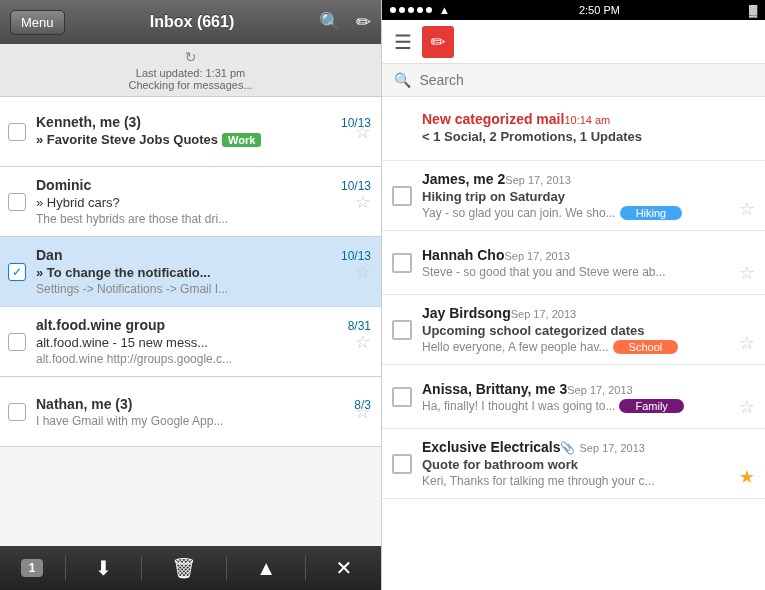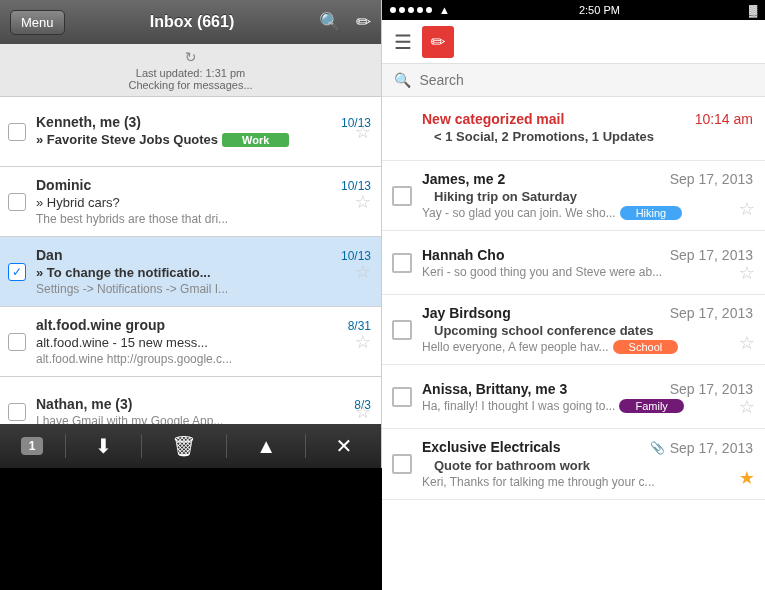--- a/index.html
+++ b/index.html
@@ -5,21 +5,21 @@
     * { box-sizing: border-box; margin: 0; padding: 0; }
     body { font-family: -apple-system, 'Helvetica Neue', Arial, sans-serif; width: 765px; height: 590px; overflow: hidden; display: flex; flex-direction: column; background: #000; }
     .status-dots { display: flex; gap: 3px; align-items: center; }
     .status-dot { width: 6px; height: 6px; border-radius: 50%; background: #fff; }
     .status-icons { display: flex; gap: 4px; align-items: center; font-size: 11px; }
 
     
     .app-container { display: flex; width: 765px; height: 590px; position: relative; }
 
     
-    .left-panel { width: 382px; height: 468px; background: #f0f0f0; display: flex; flex-direction: column; border-right: 1px solid #ccc; }
+    .left-panel { width: 382px; height: 590px; background: #f0f0f0; display: flex; flex-direction: column; border-right: 1px solid #ccc; }
 
     .left-header {
       background: linear-gradient(to bottom, #6b6b6b, #4a4a4a);
       height: 44px;
       display: flex;
       align-items: center;
       padding: 0 10px;
       color: #fff;
     }
     .left-header .menu-btn {
@@ -87,21 +87,21 @@
     }
     .email-item .email-header { display: flex; justify-content: space-between; align-items: baseline; margin-bottom: 2px; }
     .email-item .sender { font-size: 14px; font-weight: bold; color: #333; }
     .email-item .date { font-size: 12px; color: #0369a1; }
     .email-item .subject { font-size: 13px; color: #333; display: flex; align-items: center; gap: 4px; margin-bottom: 2px; }
     .email-item .preview { font-size: 12px; color: #888; white-space: nowrap; overflow: hidden; text-overflow: ellipsis; max-width: 280px; }
     .email-item .bold-subject { font-weight: bold; }
 
     .tag {
       display: inline-block;
-      padding: 1px 20px;
+      padding: 1px 6px;
       border-radius: 3px;
       font-size: 11px;
       color: #fff;
       font-weight: bold;
     }
     .tag-work { background: #4CAF50; }
 
     
     .left-toolbar {
       background: linear-gradient(to bottom, #3a3a3a, #222);
@@ -202,25 +202,25 @@
       background: #fff;
     }
     .gmail-item .g-star {
       position: absolute;
       right: 10px;
       bottom: 10px;
       font-size: 18px;
       color: #ccc;
     }
     .gmail-item .g-star.starred { color: #F9A825; }
-    .gmail-item .g-header { display: flex; justify-content: space-between; align-items: baseline; margin-bottom: 2px; }
+    .gmail-item .g-header { display: flex; align-items: baseline; margin-bottom: 2px; }
     .gmail-item .g-sender { font-size: 14px; font-weight: bold; color: #222; }
-    .gmail-item .g-date { font-size: 14px; color: #888; }
+    .gmail-item .g-date { font-size: 11px; color: #888; }
     .gmail-item .g-date.today { color: #D32F2F; }
-    .gmail-item .g-subject { font-size: 13px; color: #444; font-weight: 600; margin-bottom: 2px; margin-left: 12px; }
+    .gmail-item .g-subject { font-size: 13px; color: #444; font-weight: 600; margin-bottom: 2px; }
     .gmail-item .g-preview { font-size: 12px; color: #888; white-space: nowrap; overflow: hidden; text-overflow: ellipsis; max-width: 290px; display: flex; align-items: center; gap: 4px; }
 
     .gmail-tag {
       display: inline-block;
       padding: 1px 16px;
       border-radius: 10px;
       font-size: 11px;
       color: #fff;
       font-weight: 500;
       flex-shrink: 0;
@@ -384,31 +384,31 @@
         </div>
         <span class="g-star">☆</span>
       </div>
 
       <div class="gmail-item">
         <div class="g-checkbox"></div>
         <div class="g-header">
           <span class="g-sender">Hannah Cho</span>
           <span class="g-date">Sep 17, 2013</span>
         </div>
-        <div class="g-preview">Keri - so good thing you and Steve were ab...</div>
+        <div class="g-preview">Steve - so good that you and Steve were ab...</div>
         <span class="g-star">☆</span>
       </div>
 
       <div class="gmail-item">
         <div class="g-checkbox"></div>
         <div class="g-header">
           <span class="g-sender">Jay Birdsong</span>
           <span class="g-date">Sep 17, 2013</span>
         </div>
-        <div class="g-subject">Upcoming school conference dates</div>
+        <div class="g-subject">Upcoming school categorized dates</div>
         <div class="g-preview">
           Hello everyone, A few people hav...
           <span class="gmail-tag tag-school">School</span>
         </div>
         <span class="g-star">☆</span>
       </div>
 
       <div class="gmail-item">
         <div class="g-checkbox"></div>
         <div class="g-header">

